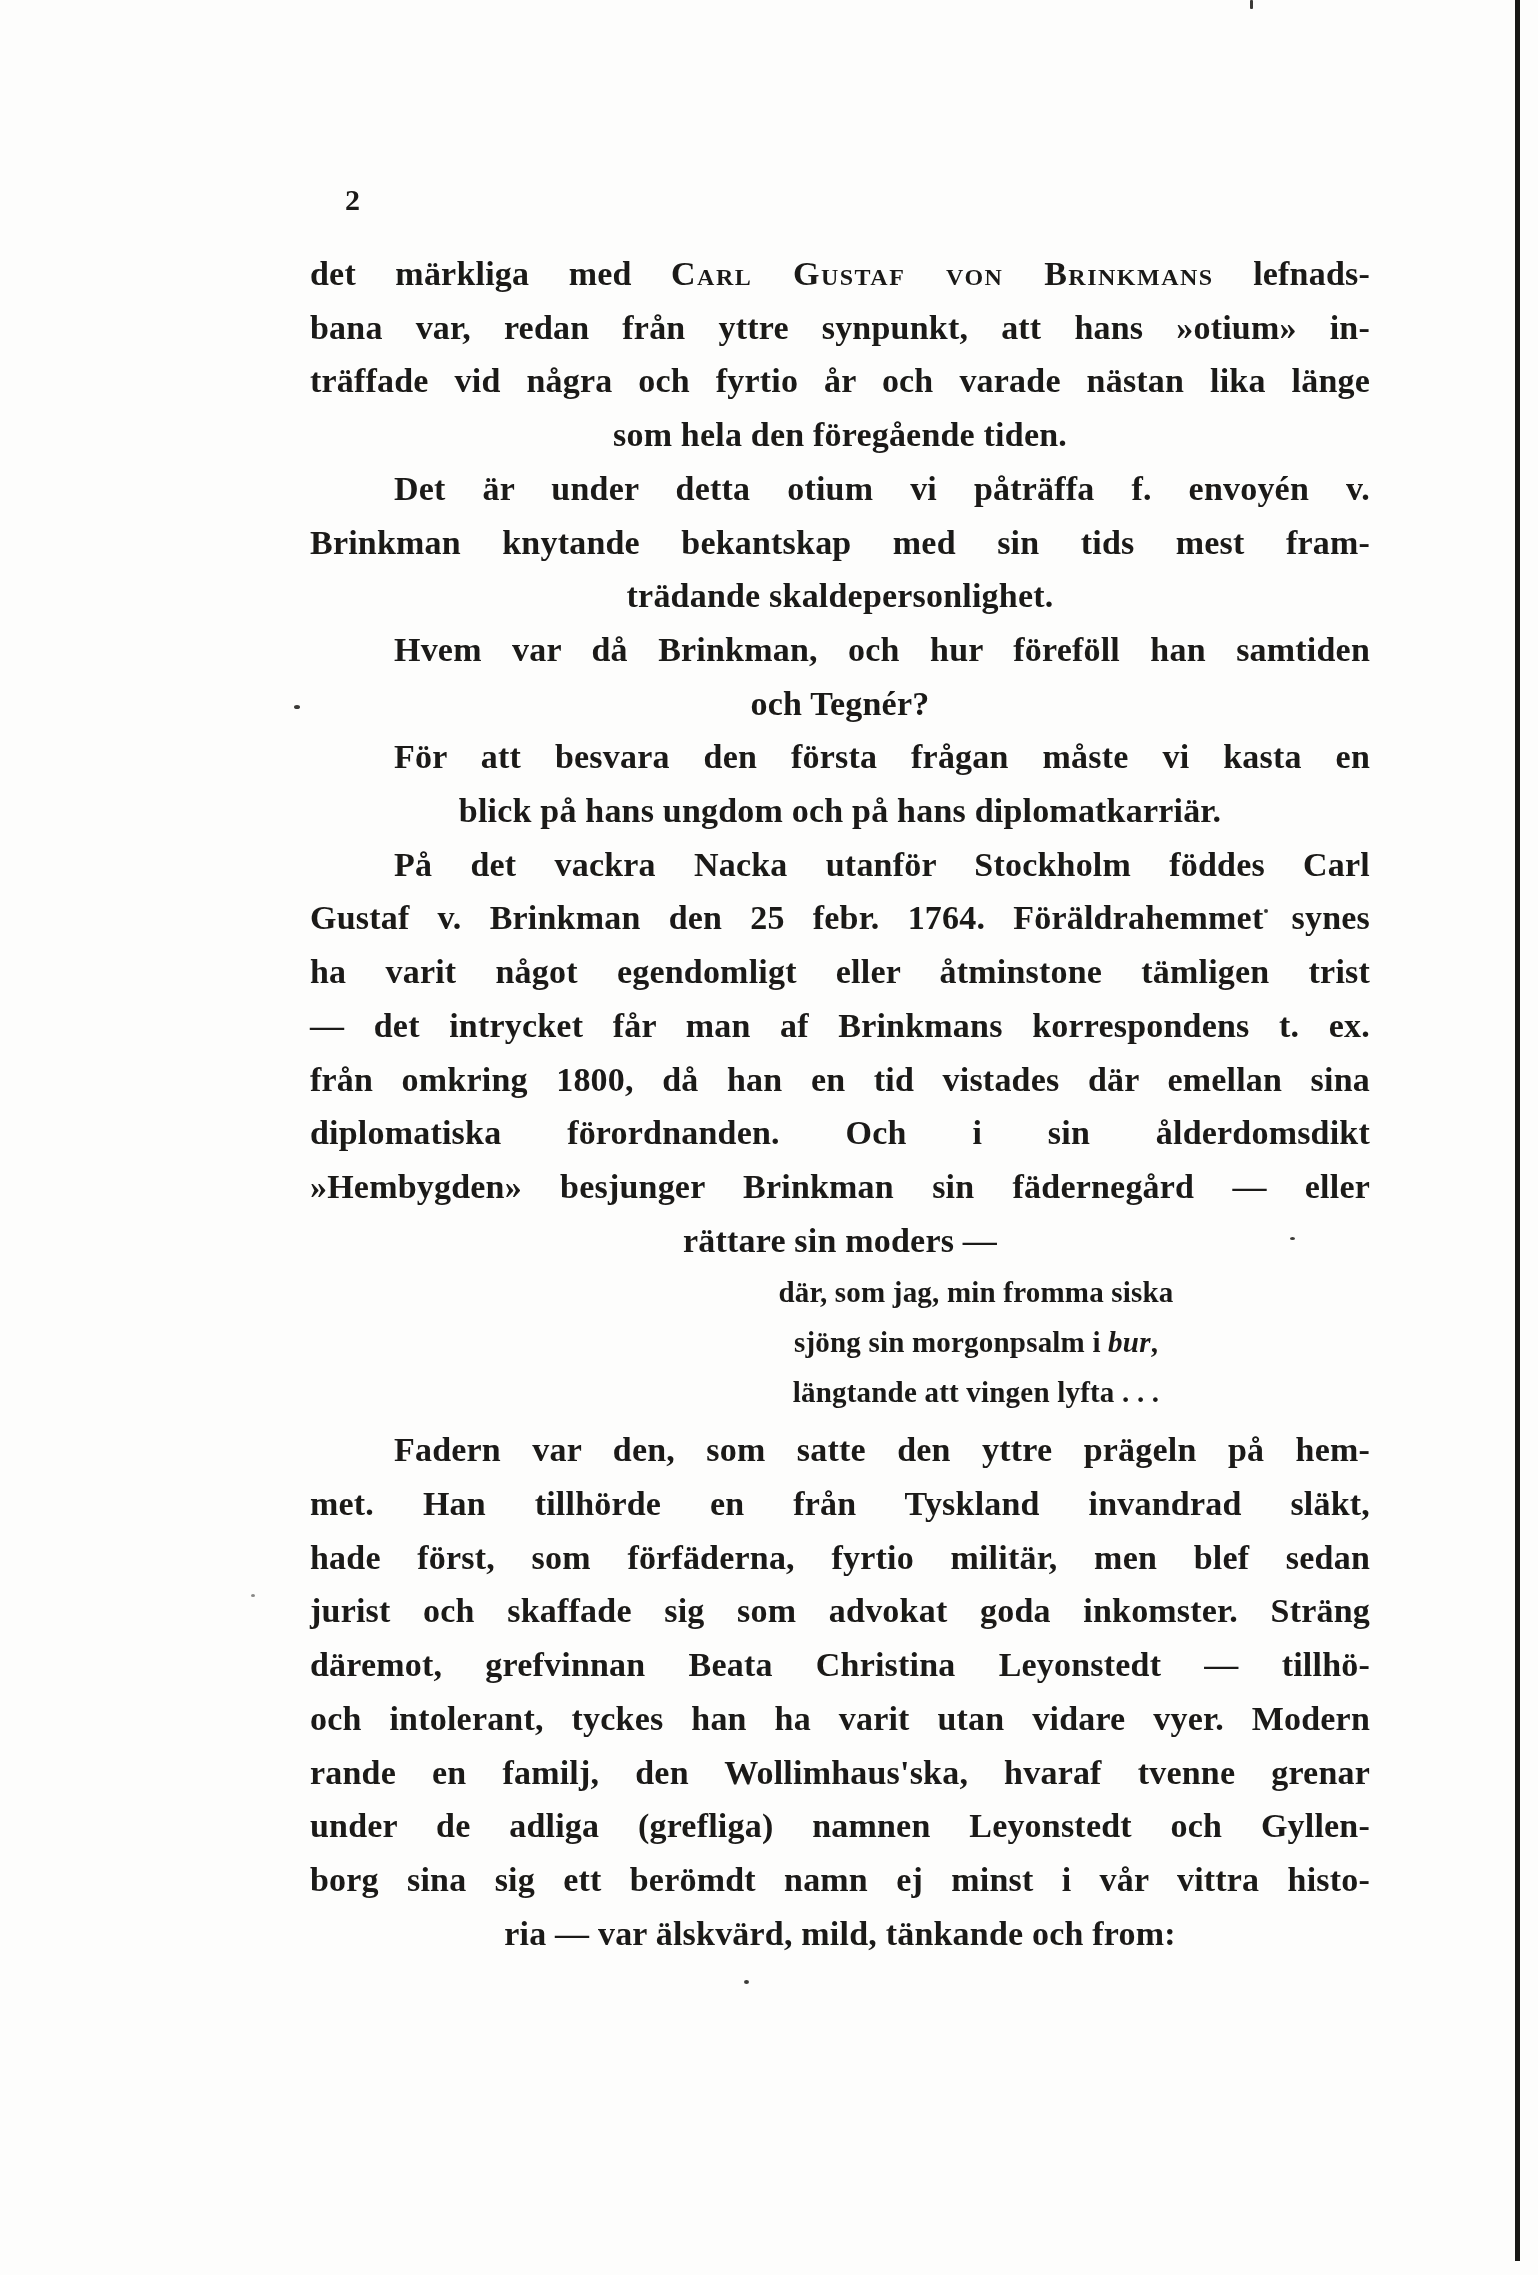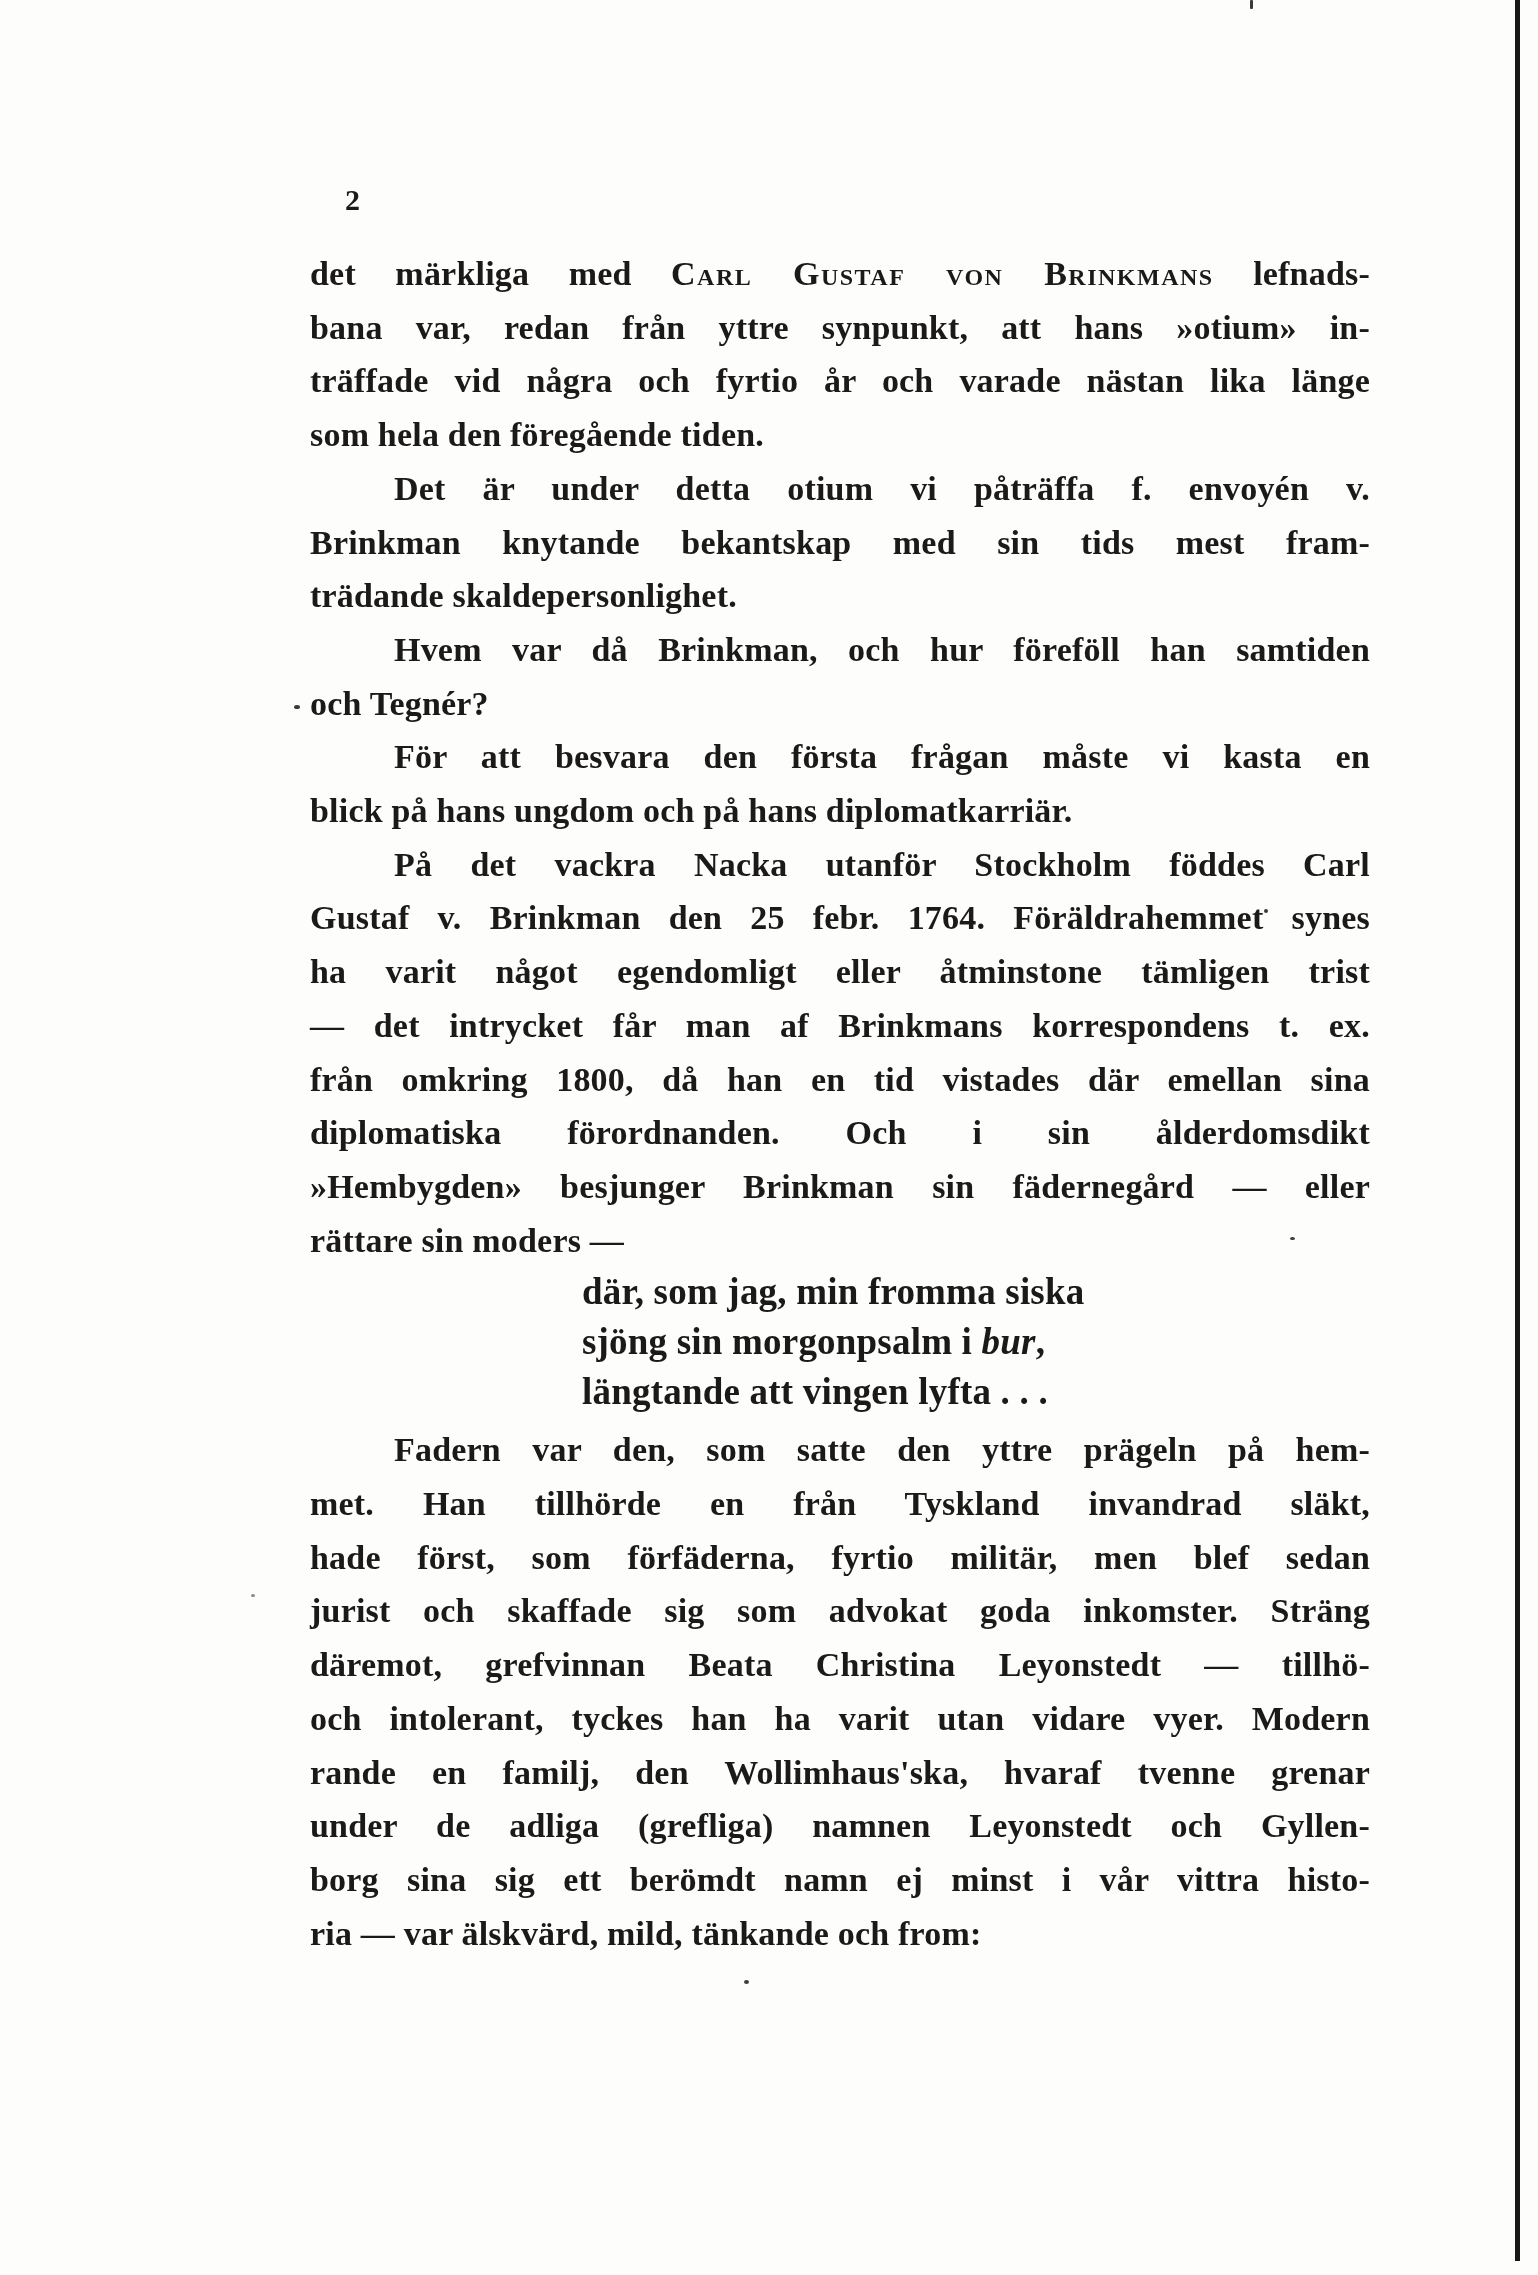--- a/index.html
+++ b/index.html
@@ -25,37 +25,37 @@
     position: absolute;
     left: 310px; top: 247px;
     width: 1060px;
     font-size: 34px;
     line-height: 53.7px;
     letter-spacing: 0.2px;
     font-weight: bold;
   }
   .line {
     white-space: nowrap;
-    text-align: left;
+    text-align: center;
   }
   .j {
     text-align: justify;
     text-align-last: justify;
   }
   .ind { text-indent: 84px; }
 
   .sc {
     font-variant: small-caps;
     letter-spacing: 1.5px;
   }
   .it { font-style: italic; }
 
   .verse {
     margin: 0 0 6px 272px;
-    font-size: 37px;
+    font-size: 29px;
     line-height: 50px;
     letter-spacing: 0.2px;
   }
 
   .edge-rule {
     position: absolute;
     left: 1515px; top: 0;
     width: 5px; height: 2261px;
     background: #181816;
   }

